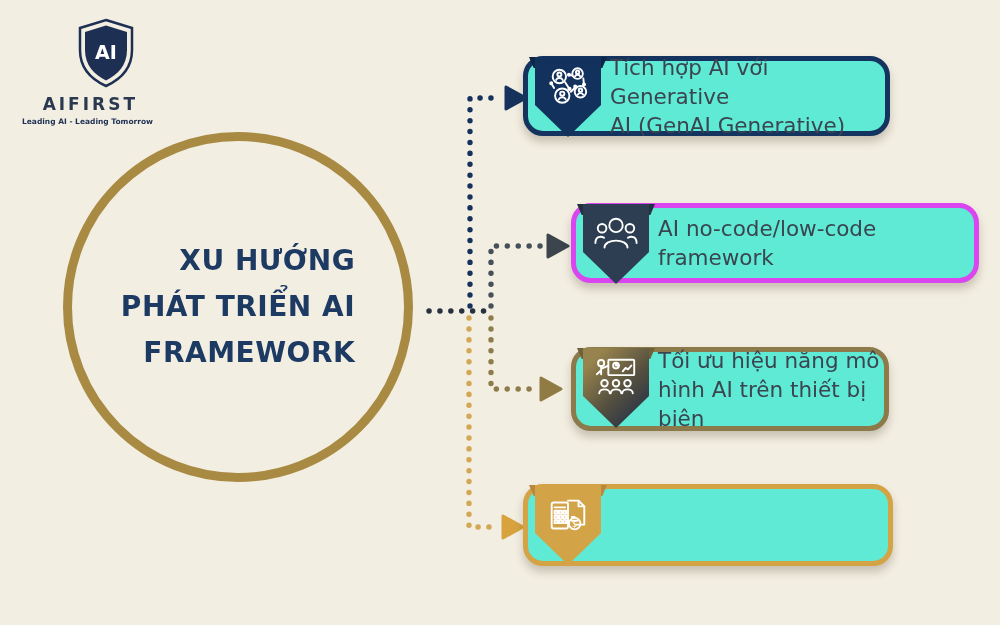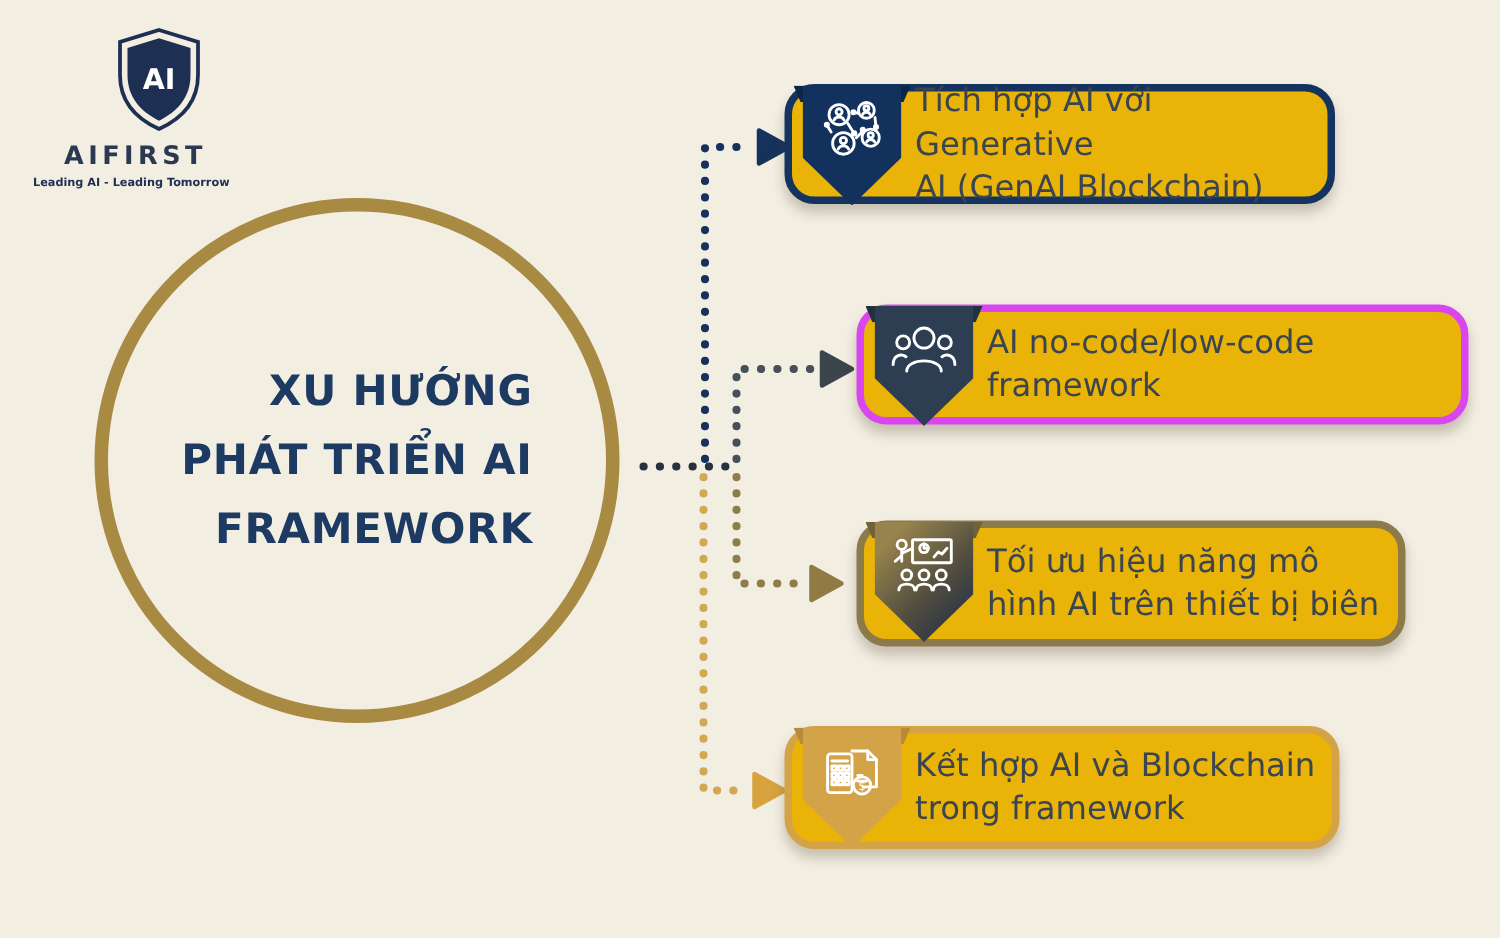--- a/index.html
+++ b/index.html
@@ -20,25 +20,25 @@
   .connectors { position:absolute; left:0; top:0; width:1000px; height:625px; pointer-events:none; }
   .dots { fill:none; stroke-width:5.4; stroke-linecap:round; stroke-dasharray:0.1 10.8; }
   .dots-main { stroke:#27313f; }
   .dots-c1 { stroke:#16325c; }
   .dots-c2 { stroke:#46505a; }
   .dots-c3 { stroke:#8f7c4b; }
   .dots-c4 { stroke:#d2a855; }
   .arrow { stroke-width:3; stroke-linejoin:round; }
 
   
-  .card { position:absolute; box-sizing:border-box; background:#eab308; border-radius:20px;
+  .card { position:absolute; box-sizing:border-box; background:#5eead4; border-radius:20px;
     box-shadow:0 6px 8px rgba(70,60,40,0.25); display:flex; align-items:center; }
   .card-1 { left:523px; top:56px;  width:367px; height:80px; border:5px solid #14335f; }
   .card-2 { left:571px; top:203px; width:408px; height:80px; border:5px solid #d946ef; }
-  .card-3 { left:571px; top:347px; width:366px; height:84px; border:5px solid #8c7a4a; }
+  .card-3 { left:571px; top:347px; width:318px; height:84px; border:5px solid #8c7a4a; }
   .card-4 { left:523px; top:484px; width:370px; height:82px; border:5px solid #d4a345; }
   .card-text { margin-left:82px; font-size:21.5px; line-height:29px; color:#3b4550; }
   .card-text span { display:block; }
 
   .badge { position:absolute; left:7px; top:-4px; width:66px; height:80px; z-index:2; }
   .badge .fold { position:absolute; top:0; left:-6px; right:-6px; height:11px;
     clip-path:polygon(0 0,100% 0,94% 100%,6% 100%); }
   .badge .shape { position:absolute; left:0; top:0; right:0; bottom:0;
     clip-path:polygon(0 0,100% 0,100% 60%,50% 100%,0 60%);
     display:flex; justify-content:center; align-items:flex-start; padding-top:7px; box-sizing:border-box; }
@@ -109,21 +109,21 @@
             <circle cx="31.5" cy="23.5" r="1.1" fill="#fff"></circle>
           <path d="M40 15 L40.5 20"></path>
             <circle cx="40.7" cy="21.5" r="1.1" fill="#fff"></circle>
           <path d="M7 21 L9.5 25"></path>
             <circle cx="6.5" cy="20" r="1.1" fill="#fff"></circle>
         </svg>
       </div>
     </div>
     <div class="card-text">
       <span>Tích hợp AI với Generative</span>
-      <span>AI (GenAI Blockchain)</span>
+      <span>AI (GenAI Generative)</span>
     </div>
   </div>
 
   <div class="card card-2">
     <div class="badge badge-2">
       <div class="fold"></div>
       <div class="shape">
         <svg width="46" height="46" viewBox="0 0 48 48">
           <circle cx="24" cy="15" r="7"></circle>
           <path d="M12 38 c0-9.5 24-9.5 24 0"></path>
@@ -183,19 +183,15 @@
             <rect x="14.5" y="24.5" width="3" height="3"></rect>
             <rect x="19" y="24.5" width="3" height="3"></rect>
           <rect x="10" y="29.5" width="3" height="3"></rect>
             <rect x="14.5" y="29.5" width="3" height="3"></rect>
             <rect x="19" y="29.5" width="3" height="3"></rect>
           <circle cx="31" cy="33" r="6"></circle>
           <text x="31" y="36.2" font-size="8.5" fill="#fff" stroke="none" text-anchor="middle" font-family="DejaVu Sans, sans-serif">$</text>
         </svg>
       </div>
     </div>
-    <div class="card-text">
-      <span>Kết hợp AI và Blockchain</span>
-      <span>trong framework</span>
-    </div>
   </div>
 
 </div>
 
 </body></html>

